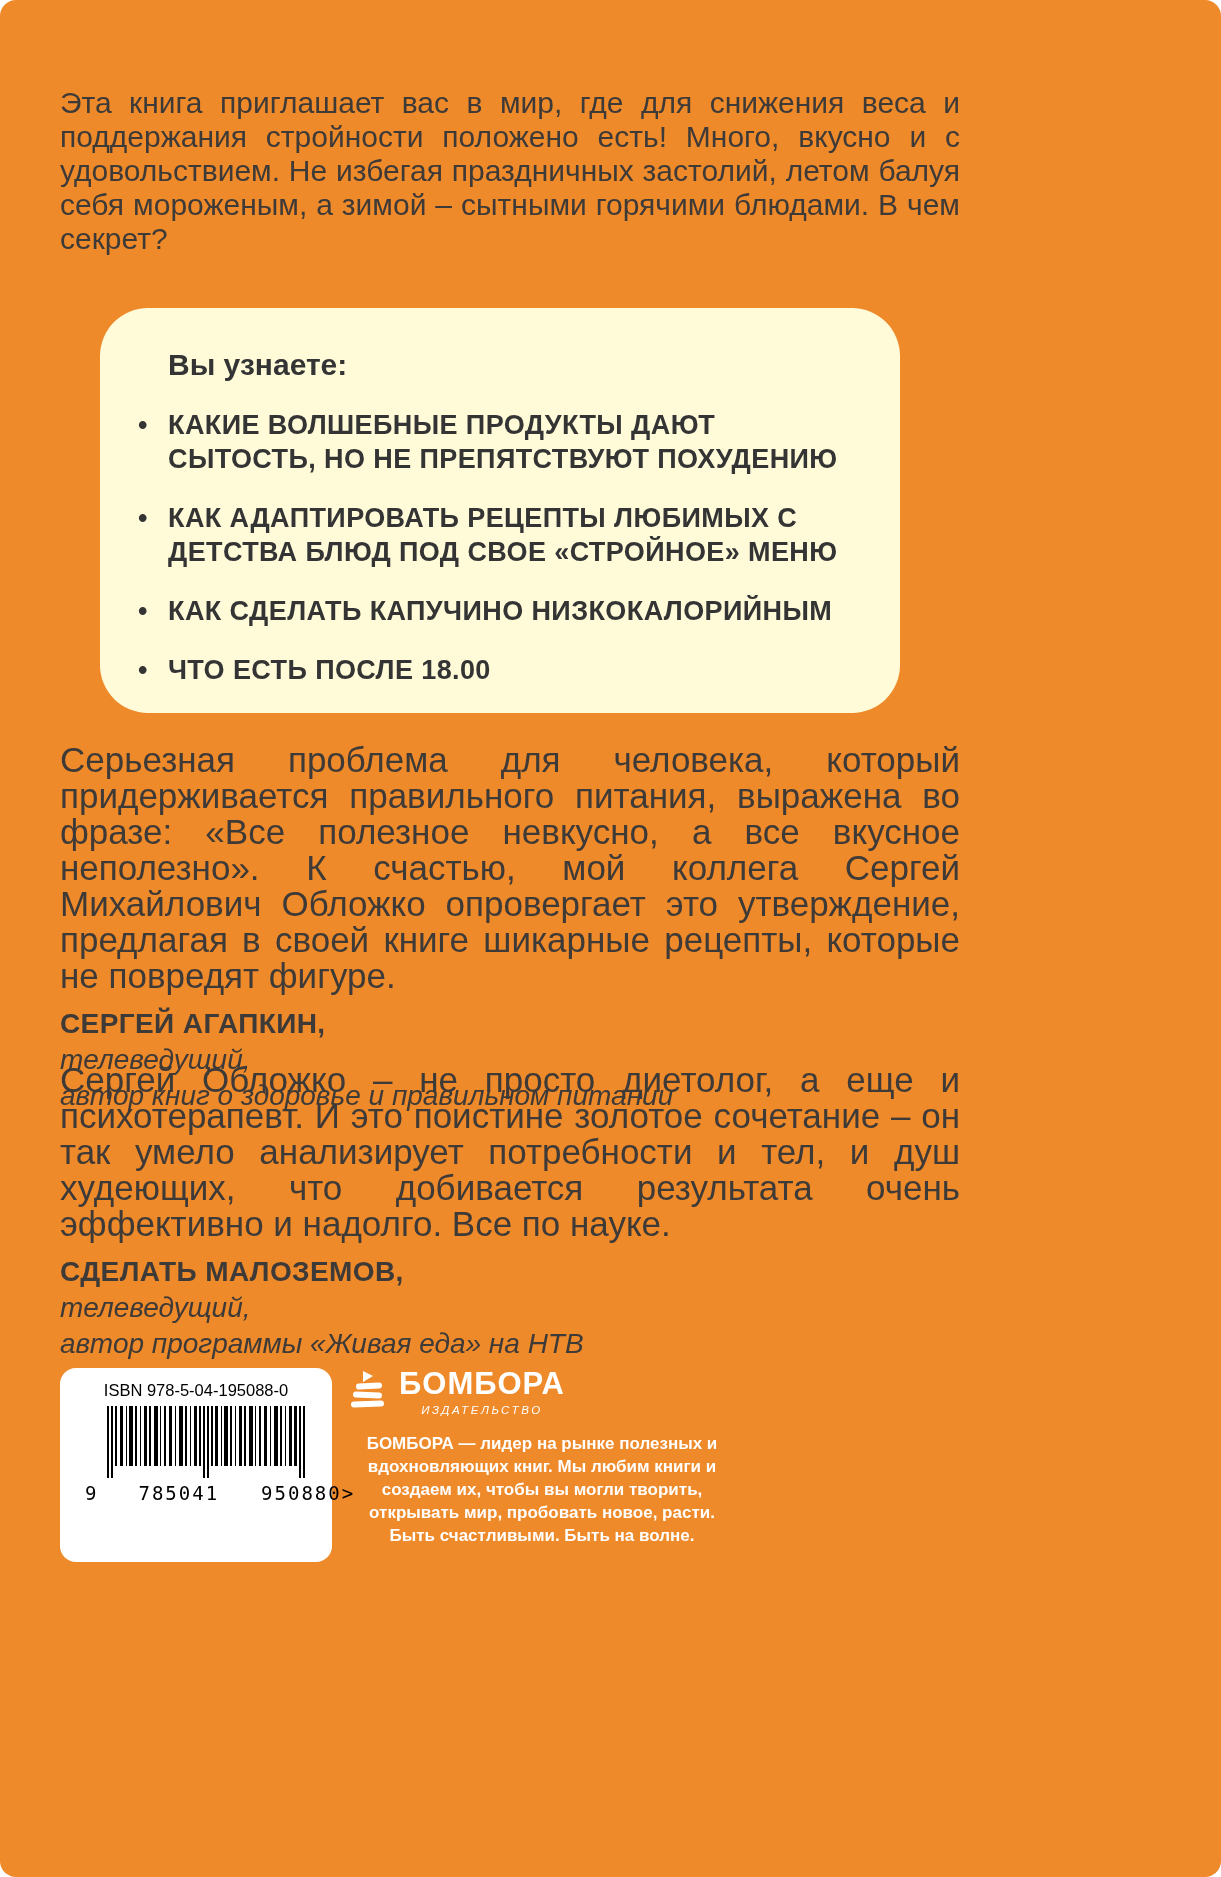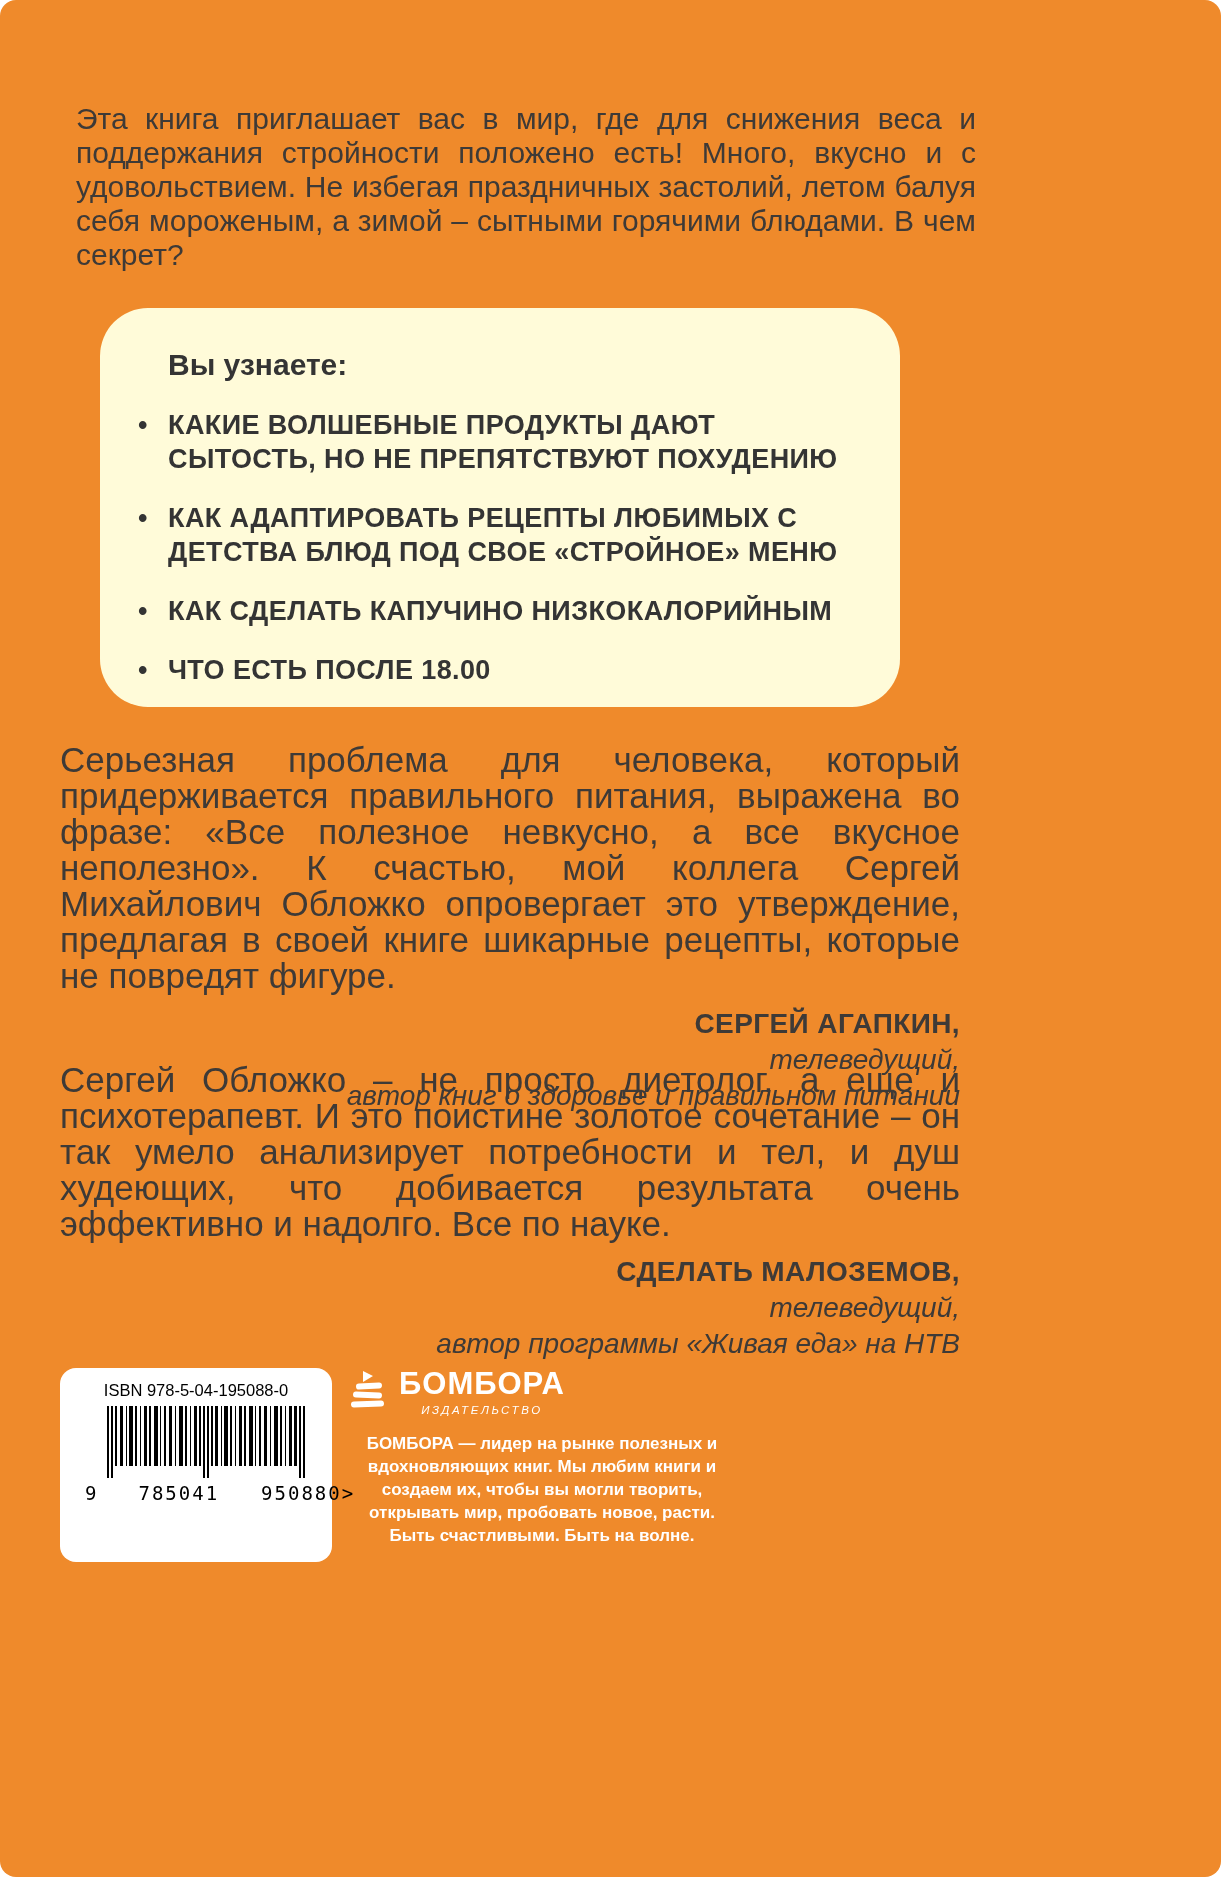--- a/index.html
+++ b/index.html
@@ -7,31 +7,31 @@
     position:relative;
     width:1221px;height:1877px;
     background:#EF8A2B;
     border-radius:16px;
     overflow:hidden;
     font-family:"Liberation Sans", sans-serif;
     margin:0 auto;
   }
   .intro{
     position:absolute;left:60px;top:86px;width:900px;
-    margin:16px;
+    margin:0;
     font-size:30px;line-height:34px;
     text-align:justify;
     color:#3E3A37;
   }
   .learn-box{
     position:absolute;left:100px;top:308px;width:800px;
     box-sizing:border-box;
     background:#FFFBD9;
     border-radius:48px;
-    padding:40px 38px 20px 68px;
+    padding:40px 38px 26px 68px;
   }
   .learn-title{
     margin:0 0 26px 0;
     font-size:30px;font-weight:bold;color:#343434;
   }
   .learn-list{list-style:none;margin:0;padding:0;}
   .learn-item{
     position:relative;
     margin:0 0 25px 0;
     font-weight:bold;
@@ -48,21 +48,21 @@
   .quote-1{top:742px;}
   .quote-2{top:1062px;}
   .quote-text{
     margin:0;
     font-size:35px;line-height:36px;
     text-align:justify;
     color:#3E3A37;
   }
   .attribution{
     margin-top:12px;
-    text-align:right;
+    text-align:left;
     color:#3E3A37;
     font-size:28px;line-height:36px;
   }
   .attribution .author{font-weight:bold;letter-spacing:0.4px;}
   .attribution .role{font-style:italic;}
   .barcode-box{
     position:absolute;left:60px;top:1368px;
     width:272px;height:194px;
     background:#ffffff;
     border-radius:16px;

